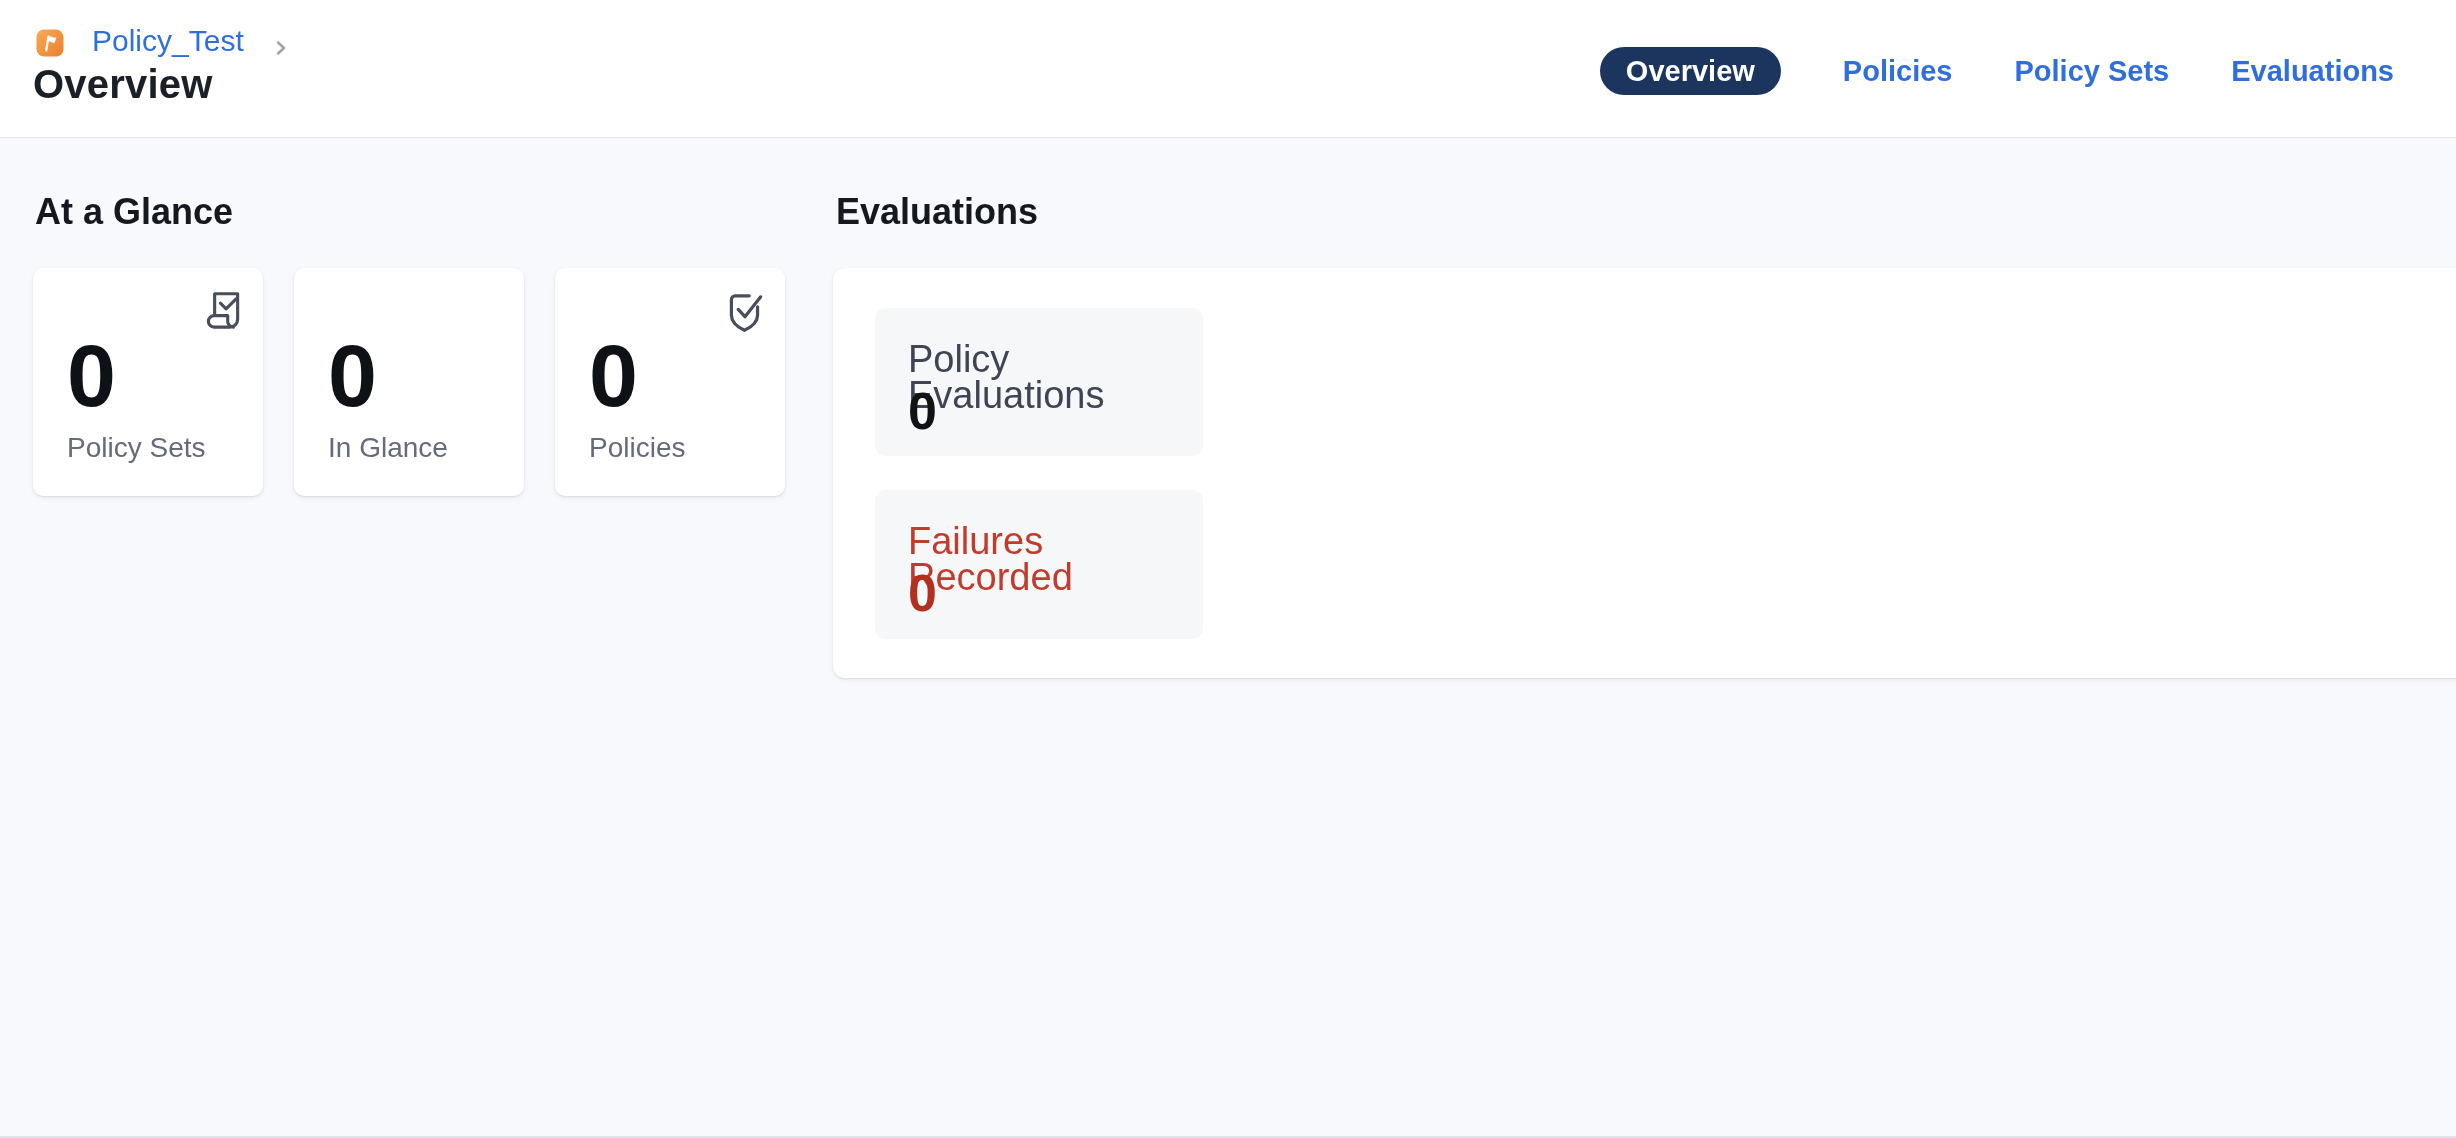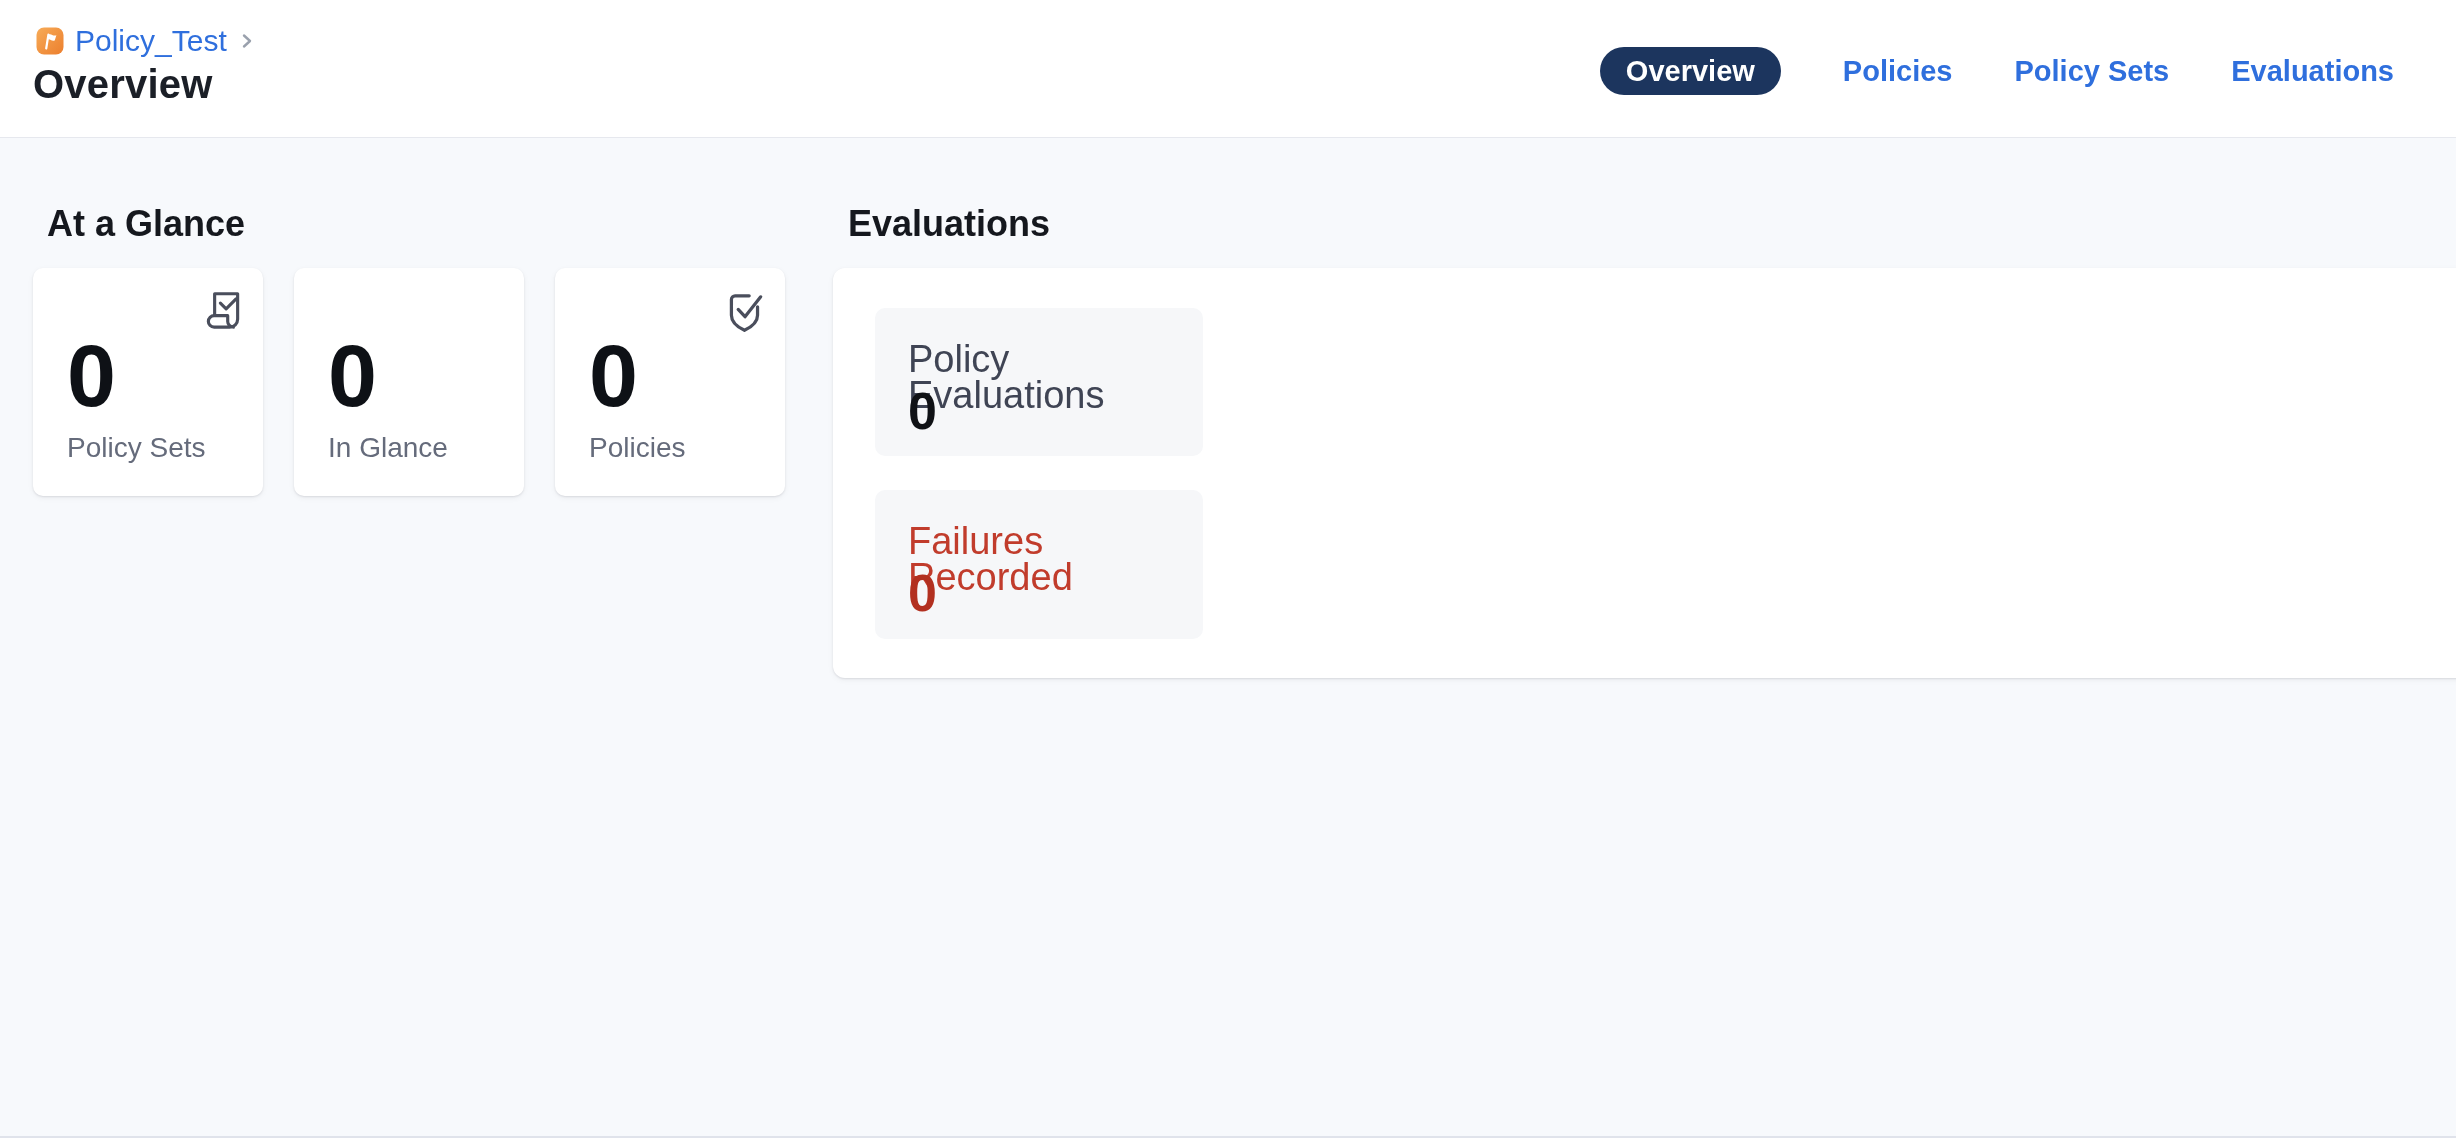--- a/index.html
+++ b/index.html
@@ -1,31 +1,31 @@
 <!DOCTYPE html>
 <html><head>
 <meta charset="utf-8">
 <style>
   html,body{margin:0;padding:0;}
   body{width:2456px;height:1138px;overflow:hidden;font-family:"Liberation Sans",sans-serif;}
   .app{position:relative;width:2456px;height:1138px;background:#f7f9fc;overflow:hidden;}
 
   
   .header{position:absolute;left:0;top:0;width:100%;height:138px;background:#ffffff;border-bottom:1px solid #e6e8ee;box-sizing:border-box;}
-  .breadcrumb{position:absolute;left:36px;top:25px;display:flex;align-items:center;gap:11px;}
+  .breadcrumb{position:absolute;left:36px;top:25px;display:flex;align-items:flex-end;gap:28px;}
   .crumb-link{font-size:30px;font-weight:500;color:#2f6fdd;text-decoration:none;line-height:32px;cursor:pointer;}
   .crumb-chev{display:flex;align-items:center;margin-left:2px;}
   .page-title{position:absolute;left:33px;top:60px;margin:0;font-size:40px;font-weight:700;color:#1b1f27;line-height:48px;letter-spacing:.2px;}
 
   .top-nav{position:absolute;right:62px;top:47px;height:48px;display:flex;align-items:center;gap:62px;}
   .nav-pill{display:inline-block;height:48px;line-height:48px;padding:0 26px;background:#1c355e;border-radius:24px;color:#ffffff;font-size:29px;font-weight:600;text-decoration:none;cursor:pointer;}
   .nav-link{color:#2f6fdd;font-size:29px;font-weight:600;text-decoration:none;line-height:48px;cursor:pointer;}
 
   
-  .section-h{position:absolute;margin:12px;font-size:36px;font-weight:700;color:#15181e;line-height:40px;}
+  .section-h{position:absolute;margin:0;font-size:36px;font-weight:700;color:#15181e;line-height:40px;}
   .h-glance{left:35px;top:192px;}
   .h-evals{left:836px;top:192px;text-align:right;}
 
   
   .cards{position:absolute;left:33px;top:268px;display:flex;gap:31px;}
   .g-card{position:relative;width:230px;height:228px;background:#ffffff;border-radius:10px;
           box-shadow:0 1px 2px rgba(18,22,33,.10),0 2px 6px rgba(18,22,33,.05);}
   .g-icon{position:absolute;top:21px;right:19px;width:42px;height:46px;}
   .g-num{position:absolute;left:34px;top:64px;font-size:88px;font-weight:700;color:#0e1116;line-height:88px;}
   .g-lbl{position:absolute;left:34px;top:164px;font-size:28px;font-weight:400;color:#656b7b;line-height:32px;}

